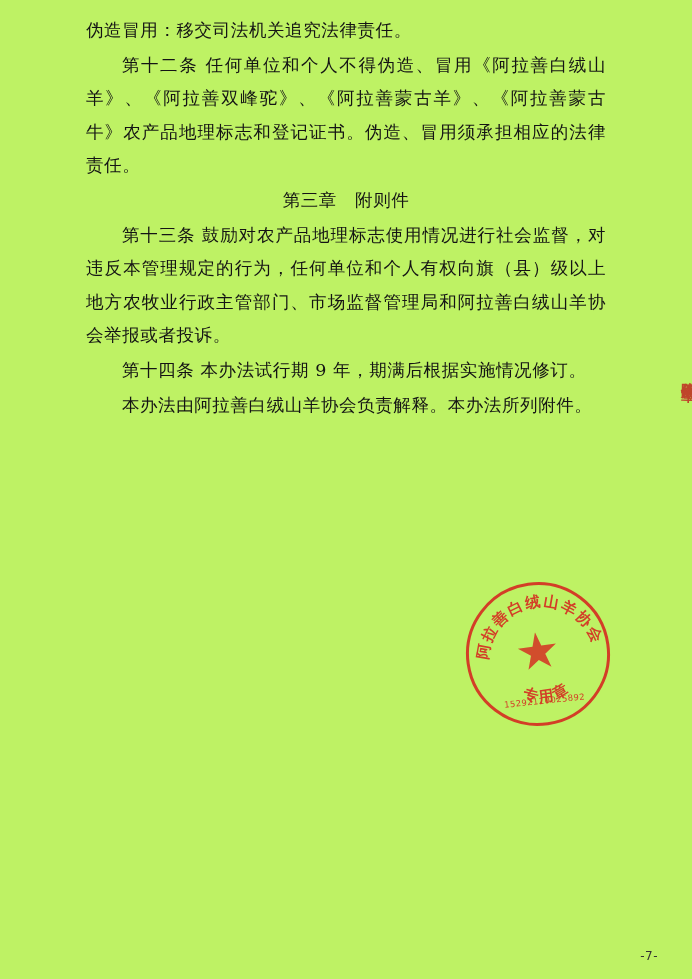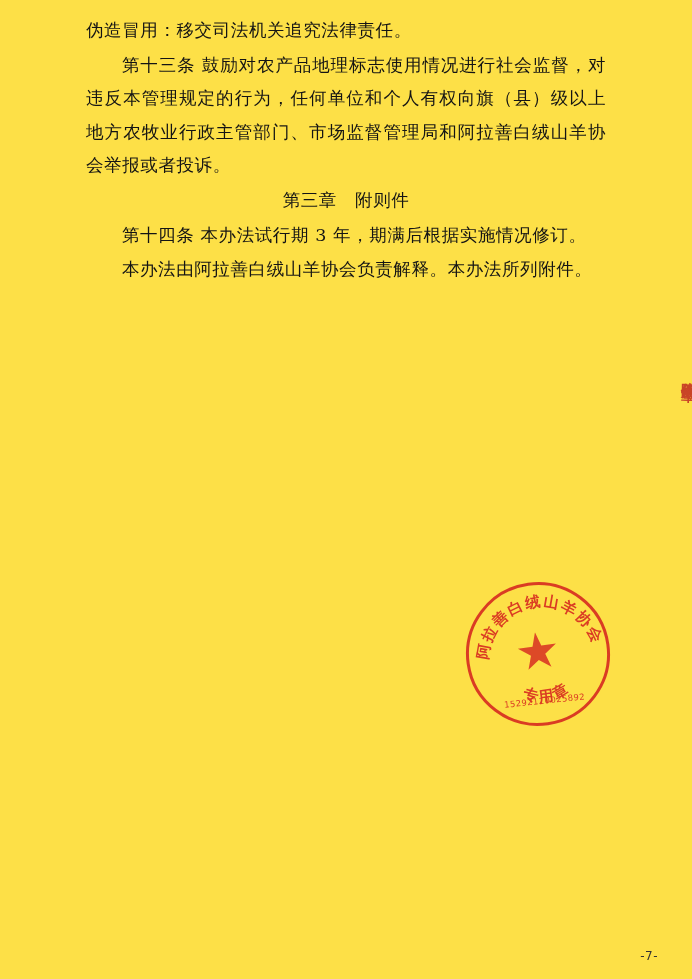--- a/index.html
+++ b/index.html
@@ -12,21 +12,21 @@
     background: #ffffff;
     font-family: "DejaVu Serif", "Liberation Serif", serif;
     color: #1a1a1a;
     position: relative;
     overflow: hidden;
   }
 
   .page {
     position: absolute;
     inset: 0;
-    background: #fde047;
+    background: #bef264;
   }
 
   .content {
     position: absolute;
     left: 86px;
     top: 14px;
     width: 520px;
   }
 
   .para {
@@ -134,23 +134,24 @@
     letter-spacing: 0.5px;
   }
 </style>
 </head>
 <body>
 
 <div class="page">
 
   <div class="content">
     <p class="para">伪造冒用：移交司法机关追究法律责任。</p>
+    <p class="para indent2">第十二条  任何单位和个人不得伪造、冒用《阿拉善白绒山羊》、《阿拉善双峰驼》、《阿拉善蒙古羊》、《阿拉善蒙古牛》农产品地理标志和登记证书。伪造、冒用须承担相应的法律责任。</p>
+    <p class="para center">第三章　附则件</p>
     <p class="para indent2">第十三条  鼓励对农产品地理标志使用情况进行社会监督，对违反本管理规定的行为，任何单位和个人有权向旗（县）级以上地方农牧业行政主管部门、市场监督管理局和阿拉善白绒山羊协会举报或者投诉。</p>
-    <p class="para center">第三章　附则件</p>
-    <p class="para indent2">第十四条  本办法试行期 3 年，期满后根据实施情况修订。</p>
+    <p class="para indent2">第十四条  本办法试行期 9 年，期满后根据实施情况修订。</p>
     <p class="para indent2">本办法由阿拉善白绒山羊协会负责解释。本办法所列附件。</p>
   </div>
 
   <div class="seal">
     <div class="seal-inner"></div>
     <svg class="seal-arc" viewBox="0 0 144 144">
       <defs>
         <path id="arcTop" d="M 18,76 A 54,54 0 0 1 126,76"></path>
         <path id="arcBottom" d="M 30,86 A 44,44 0 0 0 114,86"></path>
       </defs>

